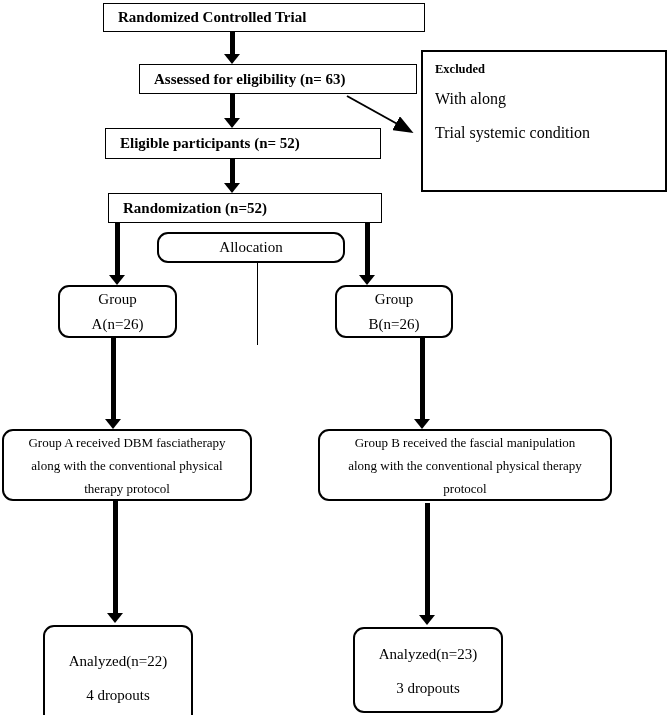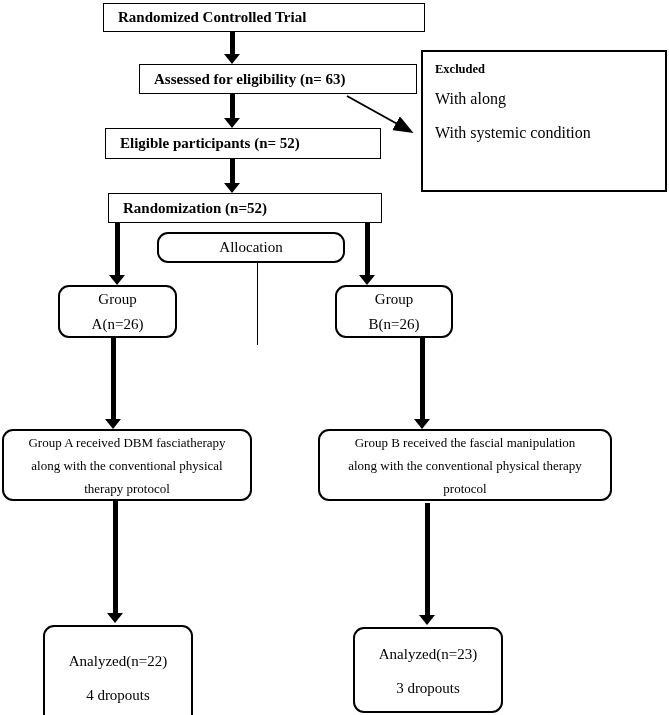--- a/index.html
+++ b/index.html
@@ -61,21 +61,21 @@
       <marker id="ah" markerWidth="10" markerHeight="8" refX="8" refY="4" orient="auto">
         <polygon points="0,0 10,4 0,8" fill="#000000"></polygon>
       </marker>
     </defs>
     <line x1="3" y1="6" x2="66" y2="41" stroke="#000000" stroke-width="2" marker-end="url(#ah)"></line>
   </svg>
 
   <div class="box b2" style="left:421px;top:50px;width:246px;height:142px;justify-content:flex-start;align-items:flex-start;padding:10px 14px 0 12px;">
     <div class="excl-title">Excluded</div>
     <div class="excl-item">With along</div>
-    <div class="excl-item">With systemic condition</div>
+    <div class="excl-item">Trial systemic condition</div>
   </div>
 
   <div class="varrow" style="left:224px;top:94px;height:34px;">
     <div class="stem"></div>
     <div class="head"></div>
   </div>
 
   <div class="box bold left-pad" style="left:105px;top:128px;width:276px;height:31px;">
     <span>Eligible participants (n= 52)</span>
   </div>

